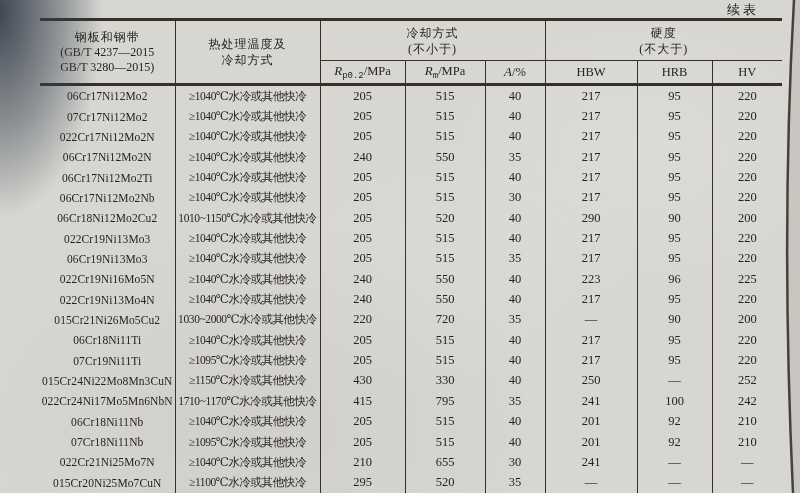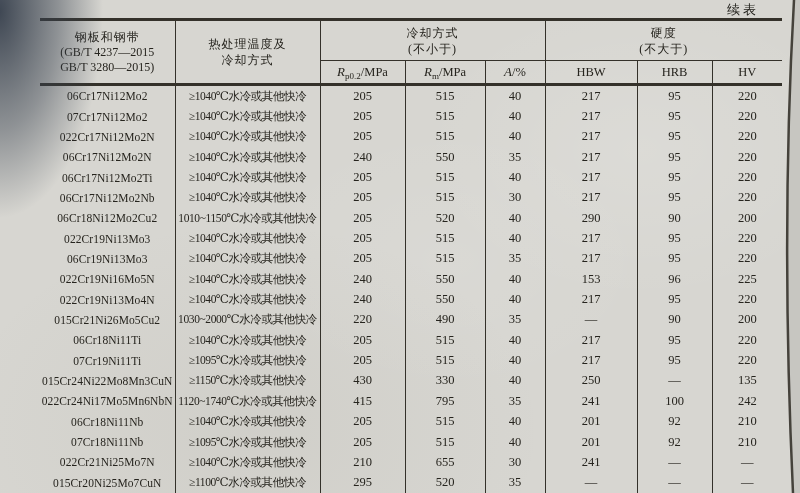--- a/index.html
+++ b/index.html
@@ -42,21 +42,21 @@
   }
   th,td{padding:0;margin:0;text-align:center;vertical-align:middle;font-weight:normal;color:var(--ink);}
   th:not(:last-child),td:not(:last-child){border-right:1.5px solid var(--line);}
   thead th.span2{border-bottom:3px solid var(--line);}
   thead th.group{border-bottom:1.5px solid var(--line);height:39px;}
   thead tr.sub th{border-bottom:3px solid var(--line);height:22px;}
   thead .h-zh{font-size:12px;line-height:16px;letter-spacing:1px;}
   thead .h-latin{font-size:12px;line-height:15px;letter-spacing:0;}
   thead tr.sub th{font-size:12.5px;}
   thead tr.sub i{font-style:italic;font-size:13px;}
-  thead tr.sub sub{font-size:9px;vertical-align:-3px;}
+  thead tr.sub sub{font-size:9px;vertical-align:-3px;font-family:Liberation Mono, monospace;}
   tbody td{height:20.35px;font-size:12.5px;white-space:nowrap;overflow:visible;}
   tbody td.col-grade{font-size:11.5px;letter-spacing:0.1px;}
   tbody td.col-treatment{font-size:11.5px;letter-spacing:-0.4px;margin-top:35px;}
 </style>
 </head>
 <body>
 
 <div class="page">
 
   <div class="cont-label">续表</div>
@@ -191,39 +191,39 @@
           <td class="col-hbw">217</td>
           <td class="col-hrb">95</td>
           <td class="col-hv">220</td>
         </tr>
         <tr>
           <td class="col-grade">022Cr19Ni16Mo5N</td>
           <td class="col-treatment">≥1040℃水冷或其他快冷</td>
           <td class="col-rp02">240</td>
           <td class="col-rm">550</td>
           <td class="col-a">40</td>
-          <td class="col-hbw">153</td>
+          <td class="col-hbw">223</td>
           <td class="col-hrb">96</td>
           <td class="col-hv">225</td>
         </tr>
         <tr>
           <td class="col-grade">022Cr19Ni13Mo4N</td>
           <td class="col-treatment">≥1040℃水冷或其他快冷</td>
           <td class="col-rp02">240</td>
           <td class="col-rm">550</td>
           <td class="col-a">40</td>
           <td class="col-hbw">217</td>
           <td class="col-hrb">95</td>
           <td class="col-hv">220</td>
         </tr>
         <tr>
           <td class="col-grade">015Cr21Ni26Mo5Cu2</td>
           <td class="col-treatment">1030~2000℃水冷或其他快冷</td>
           <td class="col-rp02">220</td>
-          <td class="col-rm">490</td>
+          <td class="col-rm">720</td>
           <td class="col-a">35</td>
           <td class="col-hbw">—</td>
           <td class="col-hrb">90</td>
           <td class="col-hv">200</td>
         </tr>
         <tr>
           <td class="col-grade">06Cr18Ni11Ti</td>
           <td class="col-treatment">≥1040℃水冷或其他快冷</td>
           <td class="col-rp02">205</td>
           <td class="col-rm">515</td>
@@ -243,25 +243,25 @@
           <td class="col-hv">220</td>
         </tr>
         <tr>
           <td class="col-grade">015Cr24Ni22Mo8Mn3CuN</td>
           <td class="col-treatment">≥1150℃水冷或其他快冷</td>
           <td class="col-rp02">430</td>
           <td class="col-rm">330</td>
           <td class="col-a">40</td>
           <td class="col-hbw">250</td>
           <td class="col-hrb">—</td>
-          <td class="col-hv">135</td>
+          <td class="col-hv">252</td>
         </tr>
         <tr>
           <td class="col-grade">022Cr24Ni17Mo5Mn6NbN</td>
-          <td class="col-treatment">1120~1740℃水冷或其他快冷</td>
+          <td class="col-treatment">1710~1170℃水冷或其他快冷</td>
           <td class="col-rp02">415</td>
           <td class="col-rm">795</td>
           <td class="col-a">35</td>
           <td class="col-hbw">241</td>
           <td class="col-hrb">100</td>
           <td class="col-hv">242</td>
         </tr>
         <tr>
           <td class="col-grade">06Cr18Ni11Nb</td>
           <td class="col-treatment">≥1040℃水冷或其他快冷</td>

